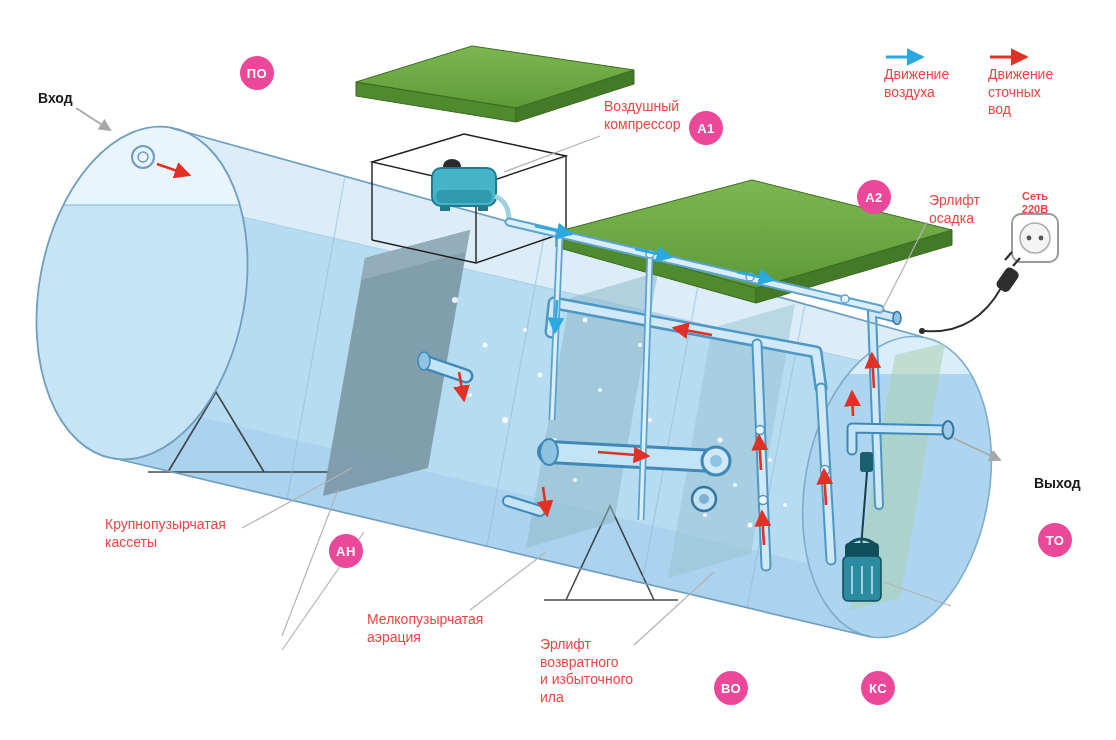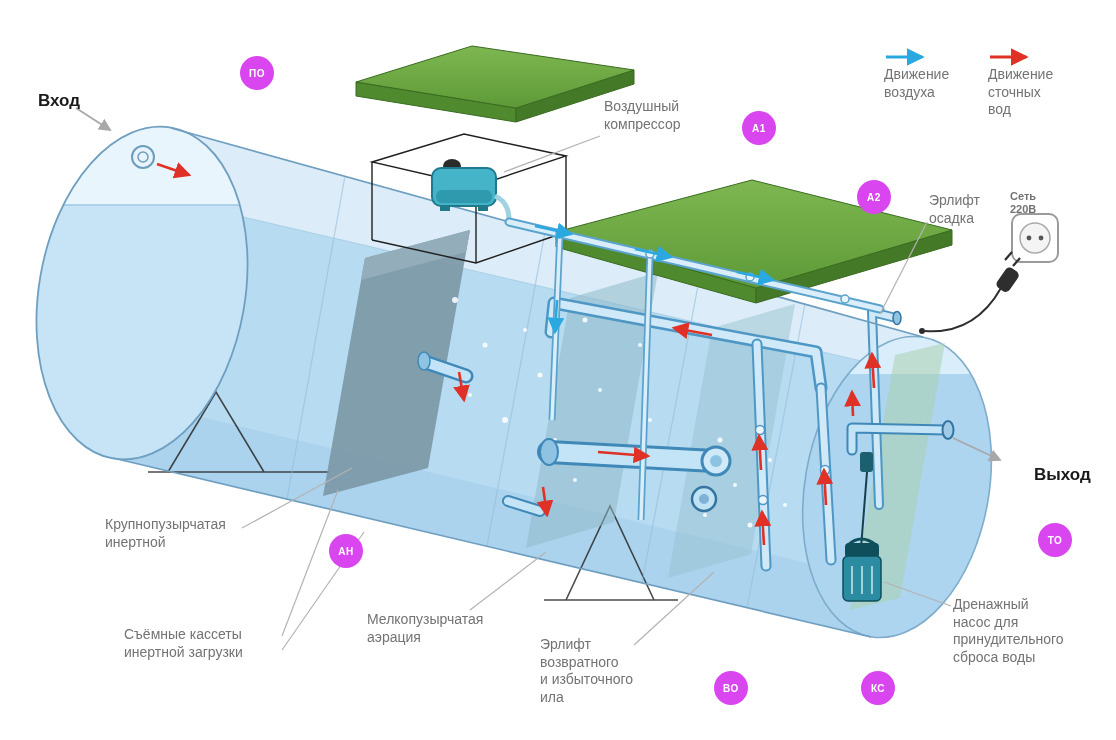--- a/index.html
+++ b/index.html
@@ -1,24 +1,24 @@
 <!DOCTYPE html>
 <html><head>
 <meta charset="utf-8">
 <style>
   html,body{margin:0;padding:0;background:#fff;}
   .stage{position:relative;width:1116px;height:740px;background:#ffffff;
          font-family:"Liberation Sans",sans-serif;overflow:hidden;}
   .stage svg.scene{position:absolute;left:0;top:0;}
-  .lbl{position:absolute;font-size:14px;line-height:1.25;color:#737373;white-space:pre-line;}
-  .lbl.bold{font-weight:bold;font-size:17px;color:#1a1a1a;}
+  .lbl{position:absolute;font-size:14px;line-height:1.25;color:#ef4444;white-space:pre-line;}
+  .lbl.bold{font-weight:bold;font-size:14px;color:#1a1a1a;}
   .lbl.small{font-size:11px;line-height:1.2;font-weight:bold;}
-  .lbl.center{}
-  .badge{position:absolute;width:34px;height:34px;border-radius:50%;background:#d946ef;
-         color:#fff;font-weight:bold;font-size:10px;display:flex;align-items:center;
+  .lbl.center{text-align:center;}
+  .badge{position:absolute;width:34px;height:34px;border-radius:50%;background:#ec4899;
+         color:#fff;font-weight:bold;font-size:13px;display:flex;align-items:center;
          justify-content:center;letter-spacing:.5px;}
 </style>
 </head>
 <body>
 
 <div class="stage">
 
 <svg class="scene" width="1116" height="740" viewBox="0 0 1116 740">
   <defs>
     <linearGradient id="gLid" x1="0" y1="0" x2="0" y2="1">
@@ -271,43 +271,37 @@
   <line x1="990" y1="57" x2="1026" y2="57" stroke="#e03127" stroke-width="2.8" marker-end="url(#mRed)"></line>
 </svg>
 
 <div class="lbl bold" style="left:38px;top:90px">Вход</div>
 <div class="lbl" style="left:604px;top:98px">Воздушный
 компрессор</div>
 <div class="lbl" style="left:929px;top:192px">Эрлифт
 осадка</div>
 <div class="lbl small center" style="left:1010px;top:190px;width:50px">Сеть
 220В</div>
-<div class="lbl bold" style="left:1034px;top:464px">Выход</div>
+<div class="lbl bold" style="left:1034px;top:475px">Выход</div>
 <div class="lbl" style="left:105px;top:516px">Крупнопузырчатая
-инертной</div>
-<div class="lbl" style="left:124px;top:626px">Съёмные кассеты
-инертной загрузки</div>
+кассеты</div>
 <div class="lbl" style="left:367px;top:611px">Мелкопузырчатая
 аэрация</div>
 <div class="lbl" style="left:540px;top:636px">Эрлифт
 возвратного
 и избыточного
 ила</div>
-<div class="lbl" style="left:953px;top:596px">Дренажный
-насос для
-принудительного
-сброса воды</div>
 
 <div class="lbl" style="left:884px;top:66px">Движение
 воздуха</div>
 <div class="lbl" style="left:988px;top:66px">Движение
 сточных
 вод</div>
 
 <div class="badge" style="left:240px;top:56px">ПО</div>
-<div class="badge" style="left:742px;top:111px">А1</div>
+<div class="badge" style="left:689px;top:111px">А1</div>
 <div class="badge" style="left:857px;top:180px">А2</div>
 <div class="badge" style="left:329px;top:534px">АН</div>
 <div class="badge" style="left:714px;top:671px">ВО</div>
 <div class="badge" style="left:861px;top:671px">КС</div>
 <div class="badge" style="left:1038px;top:523px">ТО</div>
 
 </div>
 
 </body></html>

